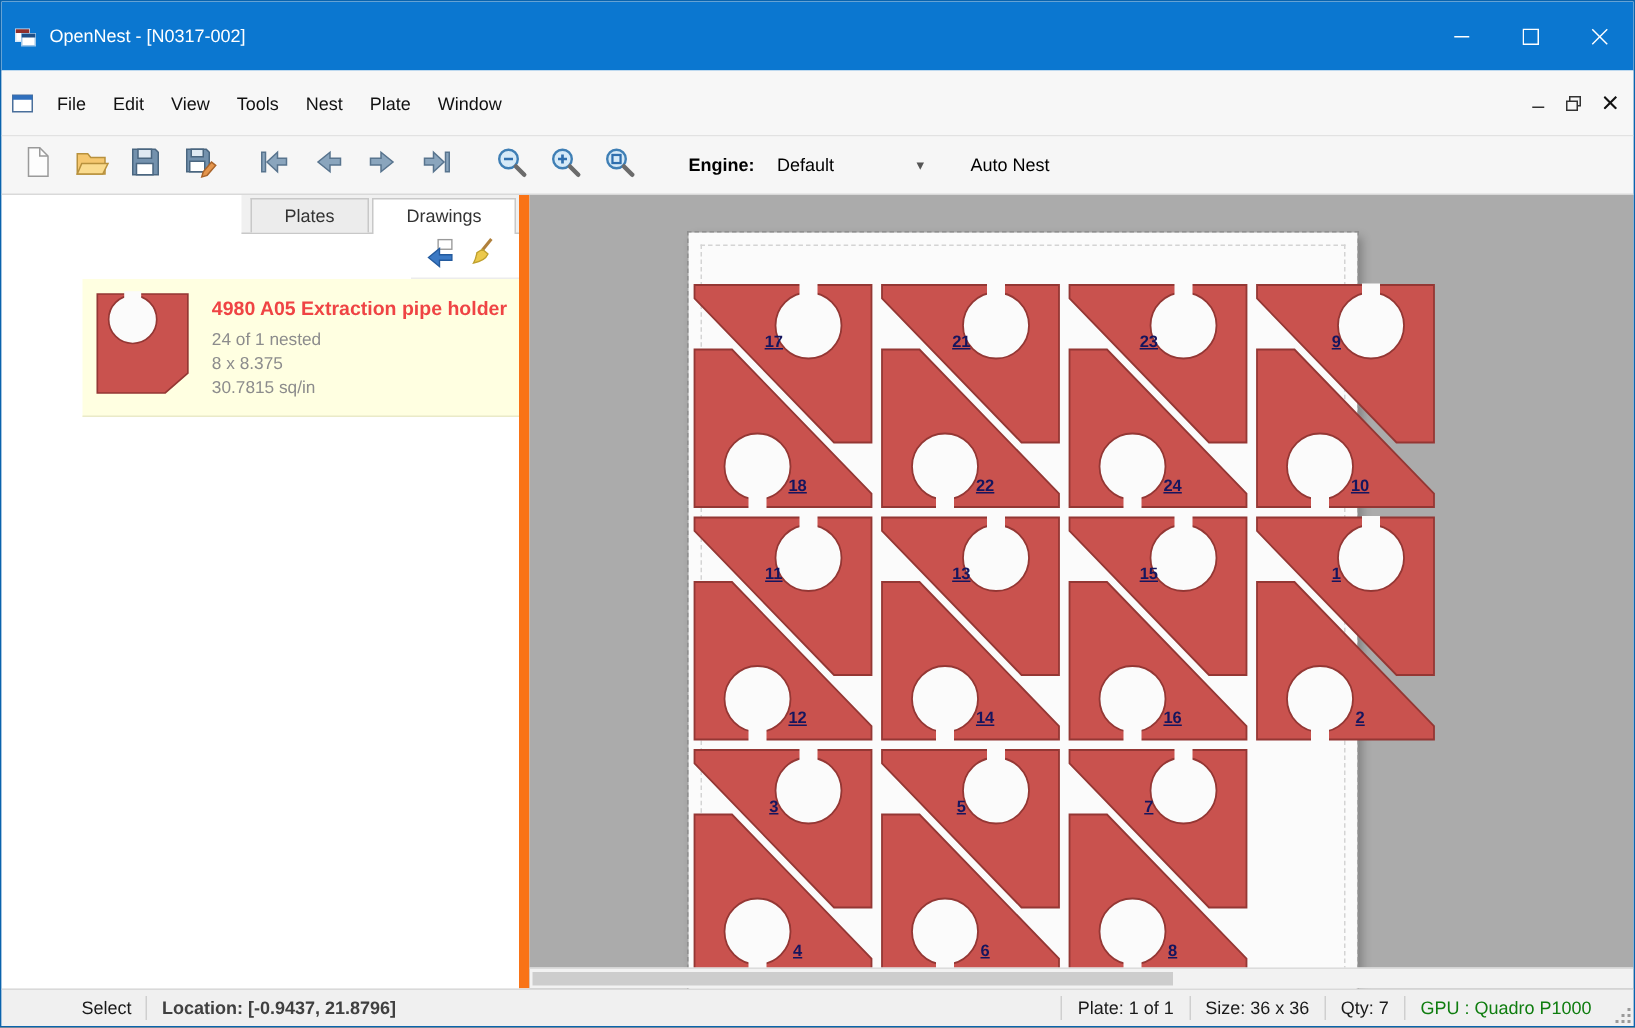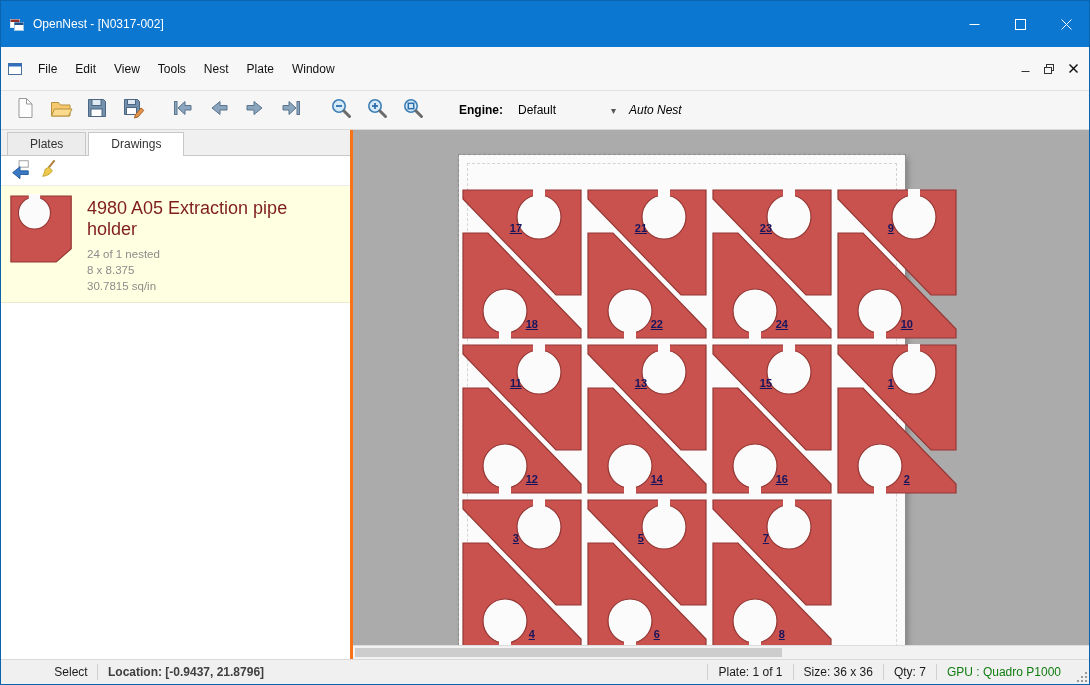--- a/index.html
+++ b/index.html
@@ -25,40 +25,40 @@
   
   .toolbar { height: 39px; background: #f6f6f6; border-bottom: 1px solid #d9d9d9;
              display: flex; align-items: center; padding: 0 8px; flex: 0 0 auto; }
   .tool-btn { width: 32px; height: 32px; display: flex; align-items: center; justify-content: center;
               border: 1px solid transparent; margin-right: 4px; }
   .tool-sep { width: 14px; height: 100%; }
   .engine-label { font-weight: bold; font-size: 12px; margin: 0 8px 0 26px; }
   .engine-combo { width: 112px; height: 24px; display: flex; align-items: center;
                   font-size: 12px; padding: 0 6px; border: 1px solid transparent; }
   .engine-combo .arrow { margin-left: auto; color: #555; font-size: 10px; }
-  .autonest { font-size: 12px; padding: 4px 6px; font-style: italic; }
+  .autonest { font-size: 12px; margin-left: 18px; padding: 4px 6px; }
 
   
   .main { flex: 1 1 auto; display: flex; min-height: 0; }
 
-  .sidebar { width: 352px; flex: 0 0 auto; background: #fff; border-right: 3px solid #f97316;
-             display: flex; flex-direction: column; }
+  .sidebar { width: 352px; flex: 0 0 auto; background: #fff; border-right: 7px solid #f97316;
+             display: flex; flex-direction: column; align-items: flex-end; }
   .tabstrip { height: 26px; background: #f0f0f0; border-bottom: 1px solid #c8c8c8;
               display: flex; align-items: flex-end; padding-left: 6px; flex: 0 0 auto; }
   .tab { font-size: 12px; padding: 4px 22px; border: 1px solid #c8c8c8; border-bottom: none;
          background: #ececec; color: #333; margin-right: 2px; }
   .tab.active { background: #fff; margin-bottom: -1px; padding-bottom: 5px; }
   .panel-toolbar { height: 30px; display: flex; align-items: center; padding: 0 6px;
                    border-bottom: 1px solid #ececec; flex: 0 0 auto; }
   .ptool-btn { width: 26px; height: 26px; display: flex; align-items: center; justify-content: center;
                border: 1px solid transparent; margin-right: 4px; }
 
   .drawing-item { background: #ffffe1; display: flex; padding: 8px; border-bottom: 1px solid #eaeac8; }
   .drawing-thumb { flex: 0 0 auto; margin-right: 12px; }
-  .drawing-text .dtitle { font-size: 18px; font-weight: normal; color: #7f1d1d; margin: 4px 0 6px; }
+  .drawing-text .dtitle { font-size: 13px; font-weight: bold; color: #ef4444; margin: 4px 0 6px; }
   .drawing-text .dline { font-size: 11.5px; color: #8c8c8c; line-height: 16px; }
 
   .canvas { flex: 1 1 auto; position: relative; background: #ababab; overflow: hidden; }
 
   .plate { position: absolute; left: 106px; top: 25px; width: 446px; height: 510px;
            background: #fbfbfb; outline: 1px dashed #8f8f8f; box-shadow: 3px 3px 6px rgba(0,0,0,.25); }
   .plate-inner { position: absolute; left: 8px; top: 8px; right: 8px; bottom: 8px;
                  border: 1px dashed #d4d4d4; pointer-events: none; }
   .parts { position: absolute; left: 2px; top: 34px; display: grid;
            grid-template-columns: repeat(4, 122px); grid-auto-rows: 150px;

